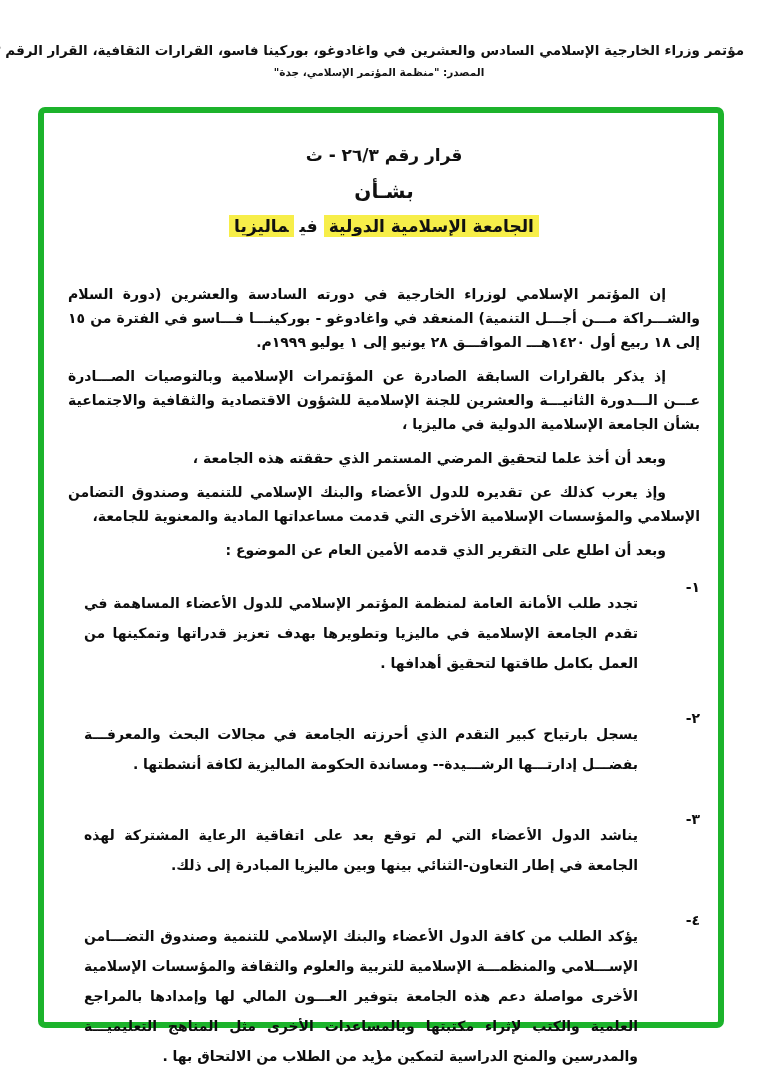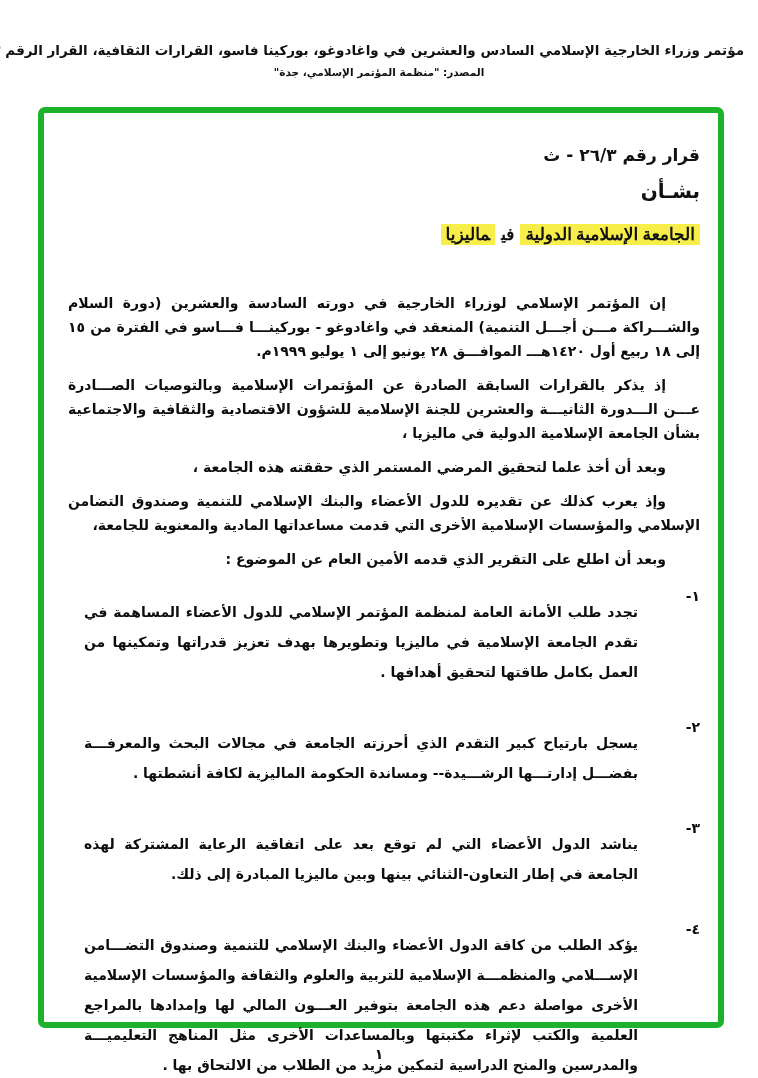--- a/index.html
+++ b/index.html
@@ -41,26 +41,26 @@
     position:absolute;
     left:38px;top:107px;
     width:686px;height:921px;
     border:6px solid var(--green);
     border-radius:7px;
     padding:32px 18px 0 24px;
     background:#fff;
   }
   .title-block{
     direction:rtl;
-    text-align:right;
+    text-align:center;
     font-weight:bold;
   }
   .title-line1{font-size:17px;letter-spacing:.5px;}
   .title-line2{font-size:20px;margin-top:14px;}
-  .title-line3{font-size:17px;margin-top:21px;font-family:Liberation Serif, serif;}
+  .title-line3{font-size:17px;margin-top:13px;}
   .hl{
     background:var(--yellow);
     padding:1px 5px;
   }
   .title-connector{margin:0 6px;}
   
   .doc-body{
     direction:rtl;
     margin-top:46px;
     font-size:14px;

